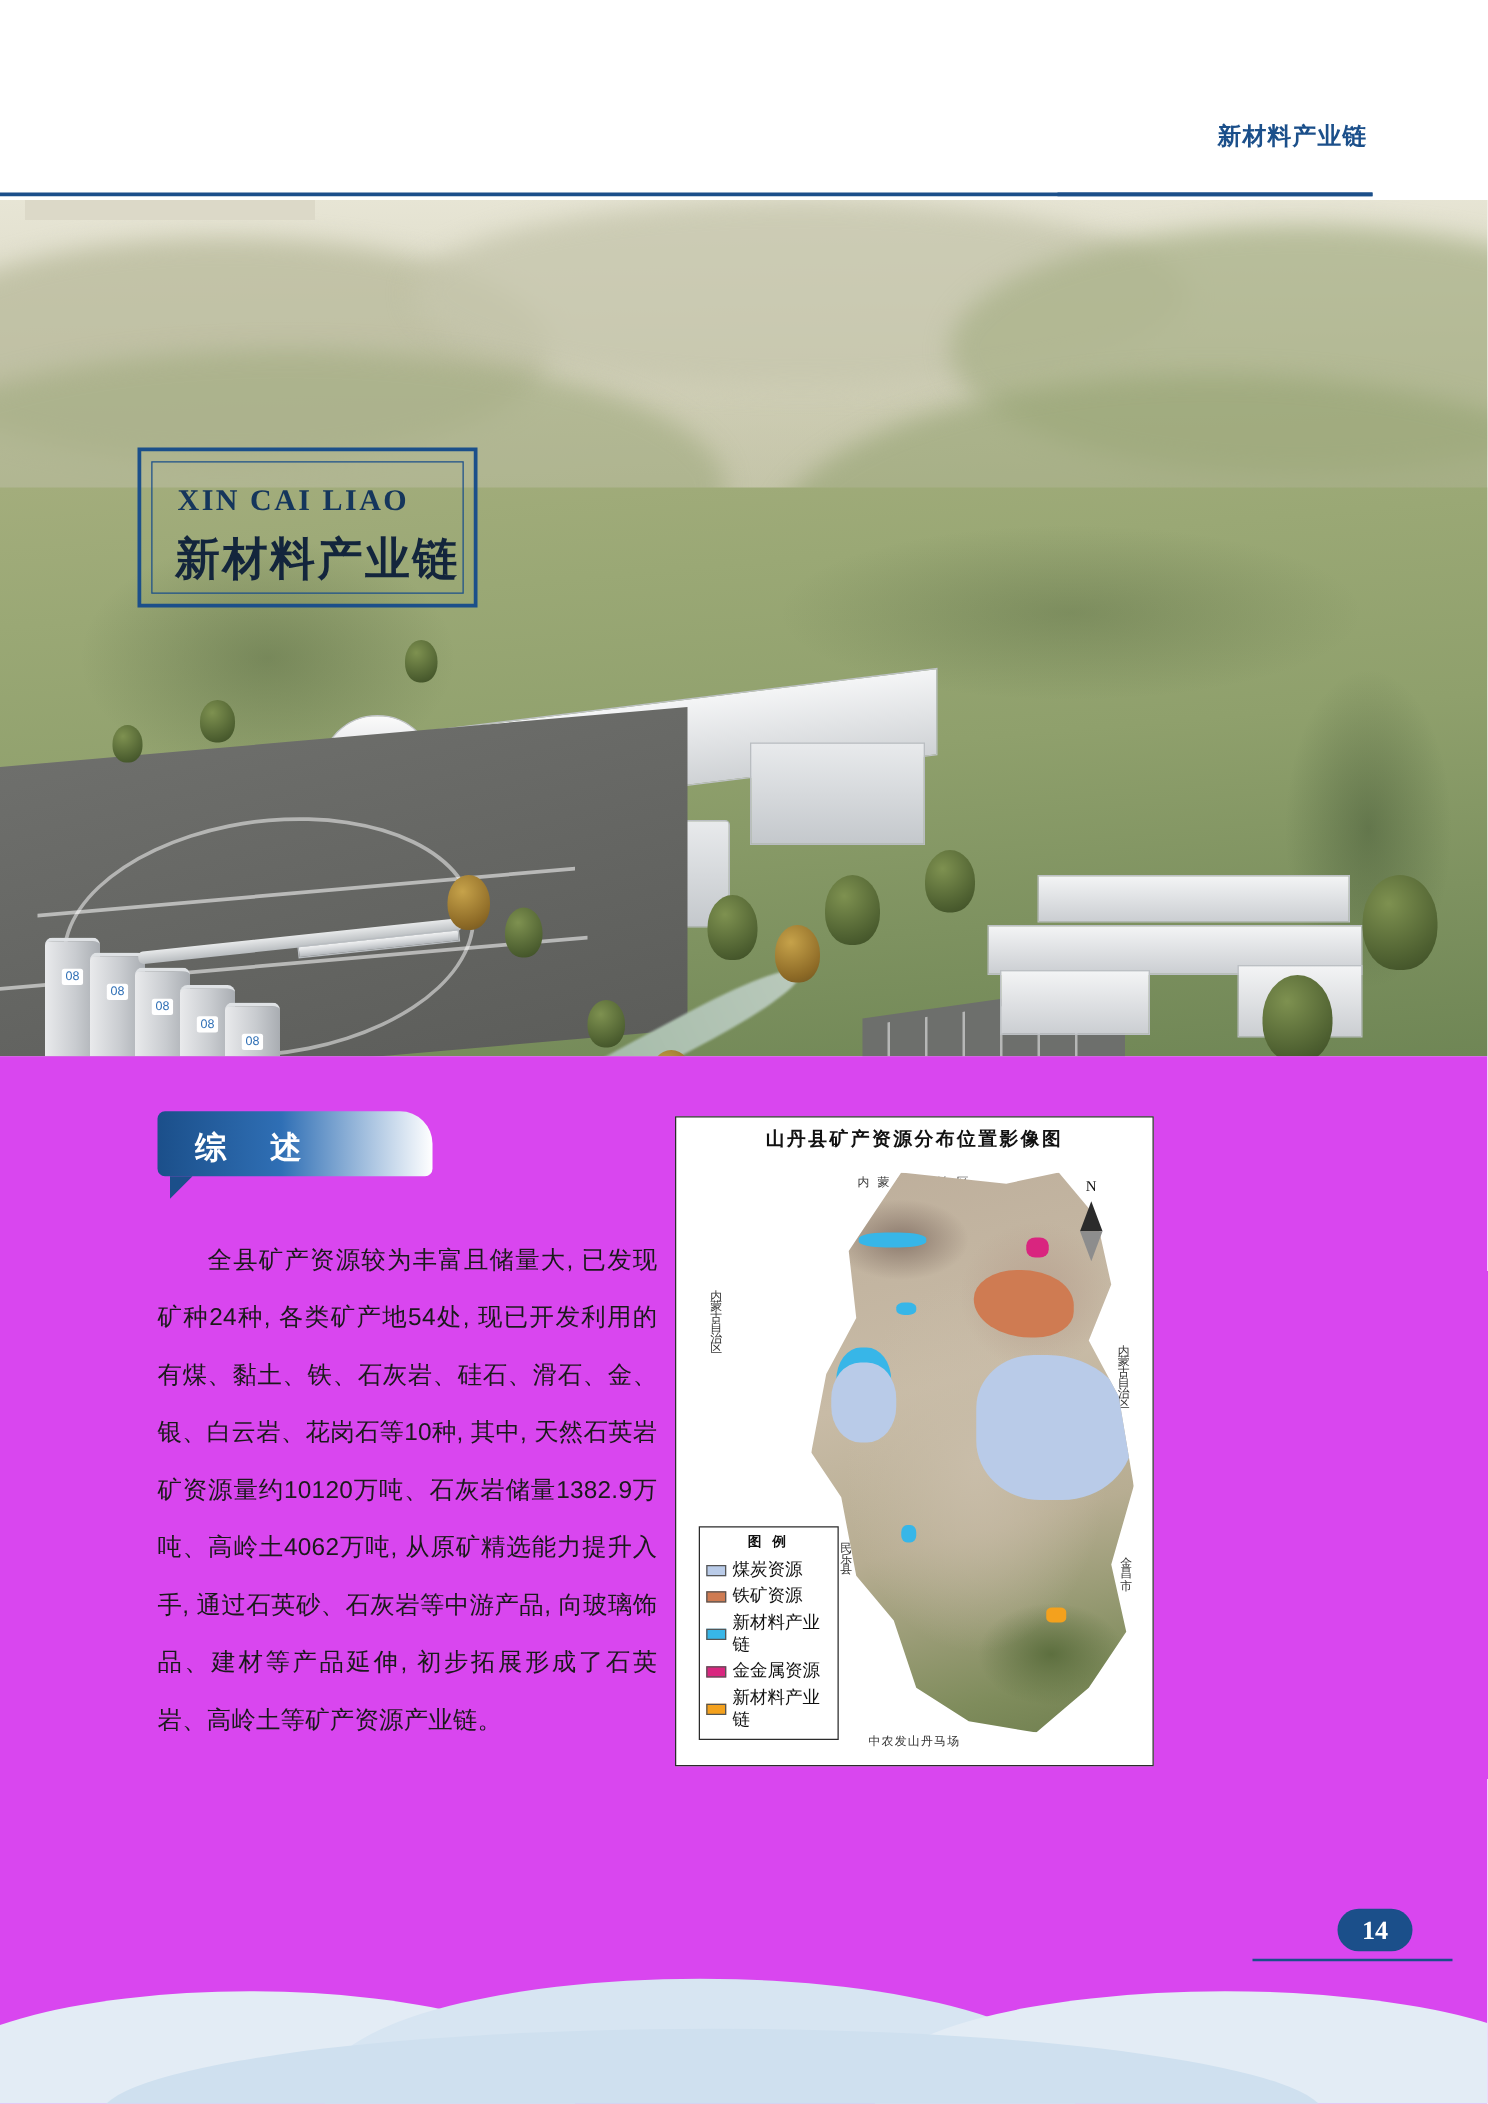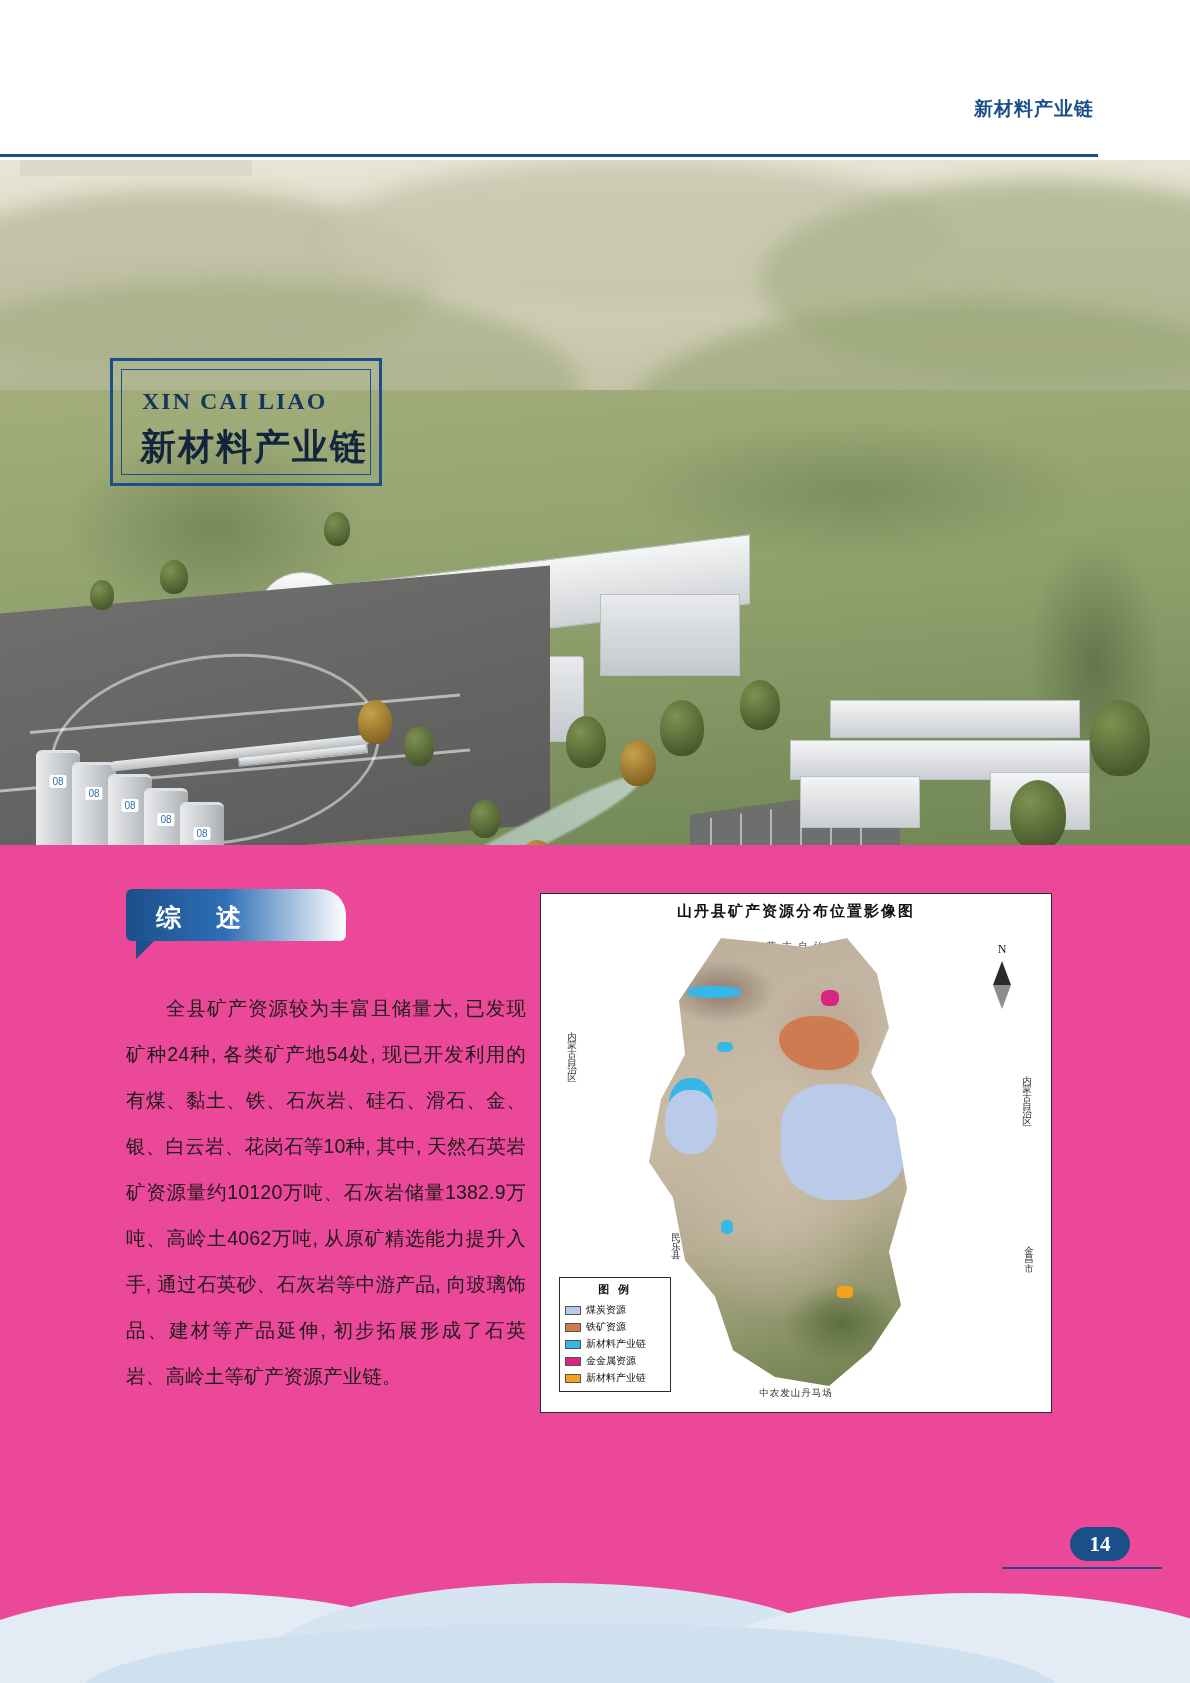--- a/index.html
+++ b/index.html
@@ -155,21 +155,21 @@
     position:absolute; left:142px; top:228px;
     font-family:"Liberation Serif", serif;
     font-size:24px; font-weight:bold; letter-spacing:2px; color:#15365c;
   }
   .cn-title {
     position:absolute; left:140px; top:263px;
     font-size:36px; font-weight:bold; letter-spacing:2px; color:#13253c;
   }
 
   
-  .lower { position:absolute; left:0; top:845px; width:1190px; height:838px; background:#ec4899; }
+  .lower { position:absolute; left:0; top:845px; width:1190px; height:838px; background:#d946ef; }
 
   .tag-banner {
     position:absolute; left:126px; top:44px; width:220px; height:52px;
     background:linear-gradient(90deg,#1b4f8a 0%, #2f6fb5 45%, #ffffff 100%);
     border-radius:6px 26px 6px 6px;
   }
   .tag-banner-text {
     position:absolute; left:30px; top:12px;
     font-size:25px; font-weight:bold; color:#ffffff; letter-spacing:14px;
   }
@@ -180,21 +180,21 @@
 
   .body-text {
     position:absolute; left:126px; top:140px; width:400px;
     font-size:19.5px; line-height:46px; color:#1a1a1a;
     text-align:justify; text-indent:40px;
     letter-spacing:0.2px;
   }
 
   
   .figure {
-    position:absolute; left:540px; top:48px; width:512px; height:520px;
+    position:absolute; left:540px; top:48px; width:383px; height:520px;
     background:#ffffff; border:1px solid #2b2b2b;
   }
   .fig-title {
     position:absolute; left:0; top:8px; width:100%; text-align:center;
     font-size:15px; font-weight:bold; color:#111; letter-spacing:2px;
     font-family:"Liberation Serif", serif;
   }
   .fig-plate {
     position:absolute; left:8px; top:34px; right:8px; bottom:8px;
     background:#ffffff;
@@ -243,21 +243,21 @@
   .legend {
     position:absolute; left:10px; bottom:12px; width:112px;
     border:1px solid #2b2b2b; background:#fff; padding:4px 5px 6px;
   }
   .legend-title {
     font-size:11px; font-weight:bold; text-align:center; color:#111;
     letter-spacing:3px; padding-bottom:3px; font-family:"Liberation Serif", serif;
   }
   .legend-row { display:flex; align-items:center; margin-top:3px; }
   .legend-swatch { width:16px; height:9px; border:1px solid #555; margin-right:5px; flex:0 0 auto; }
-  .legend-label { font-size:10px; color:#111; font-family:"Liberation Serif", serif; }
+  .legend-label { font-size:14px; color:#111; font-family:"Liberation Serif", serif; }
 
   .map-note { position:absolute; font-size:9.5px; color:#333; font-family:"Liberation Serif", serif; }
   .note-top { left:50%; transform:translateX(-50%); top:12px; letter-spacing:2px; }
   .note-bottom { left:50%; transform:translateX(-50%); bottom:4px; letter-spacing:1px;font-family:Liberation Serif, serif; }
   .note-left { left:16px; top:96px; writing-mode:vertical-rl; letter-spacing:3px; }
   .note-left2 { left:120px; top:298px; writing-mode:vertical-rl; letter-spacing:3px; }
   .note-right { right:10px; top:140px; writing-mode:vertical-rl; letter-spacing:3px; }
   .note-right2 { right:8px; top:310px; writing-mode:vertical-rl; letter-spacing:3px; }
 
   

